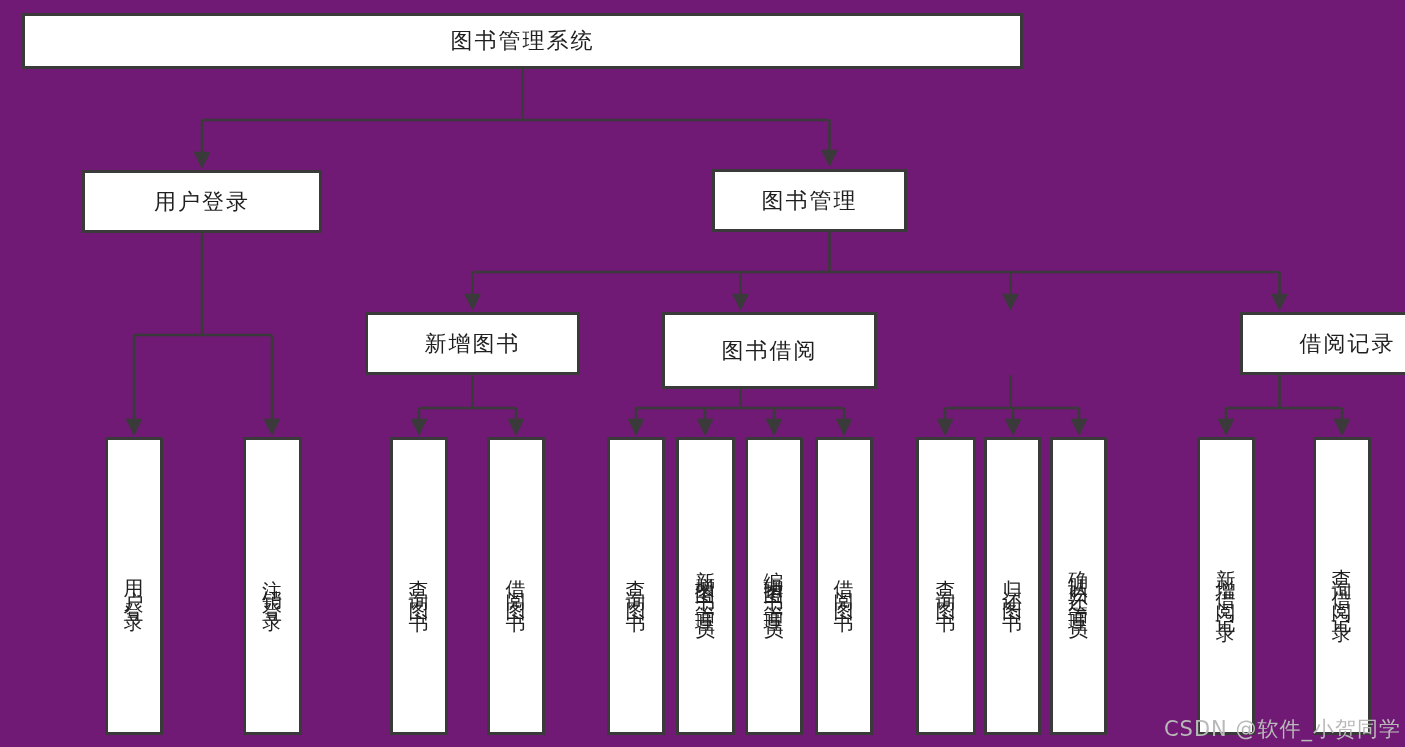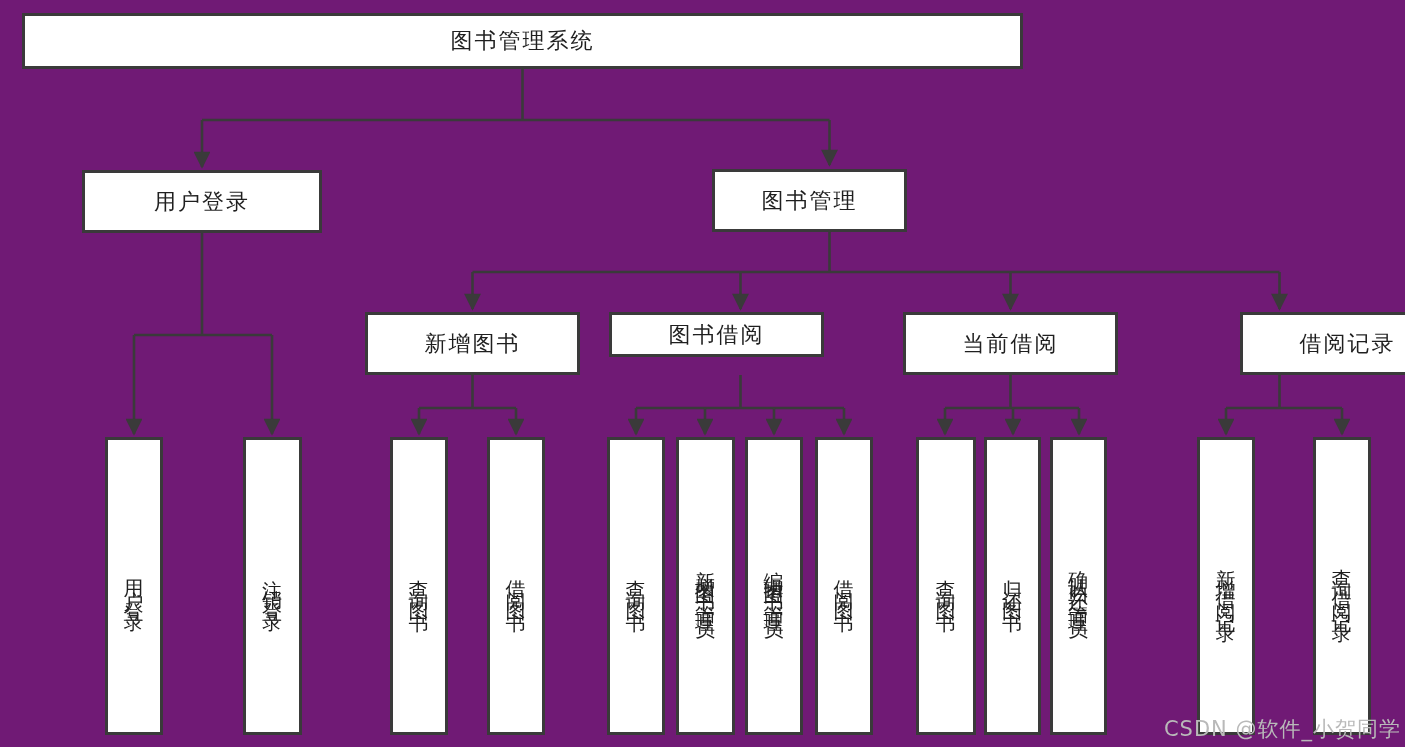--- a/index.html
+++ b/index.html
@@ -118,25 +118,22 @@
   <div class="box h" style="left:82px; top:170px; width:240px; height:63px">
     <span>用户登录</span>
   </div>
   <div class="box h" style="left:712px; top:169px; width:195px; height:63px">
     <span>图书管理</span>
   </div>
 
   <div class="box h" style="left:365px; top:312px; width:215px; height:63px">
     <span>新增图书</span>
   </div>
-  <div class="box h" style="left:609px; top:312px; width:215px; height:45px">
+  <div class="box h" style="left:662px; top:312px; width:215px; height:77px">
     <span>图书借阅</span>
-  </div>
-  <div class="box h" style="left:903px; top:312px; width:215px; height:63px">
-    <span>当前借阅</span>
   </div>
   <div class="box h" style="left:1240px; top:312px; width:215px; height:63px">
     <span>借阅记录</span>
   </div>
 
   <div class="box v" style="left:105px; top:437px; width:58px; height:298px">
     <span>用户登录</span>
   </div>
   <div class="box v" style="left:243px; top:437px; width:59px; height:298px">
     <span>注销登录</span>

